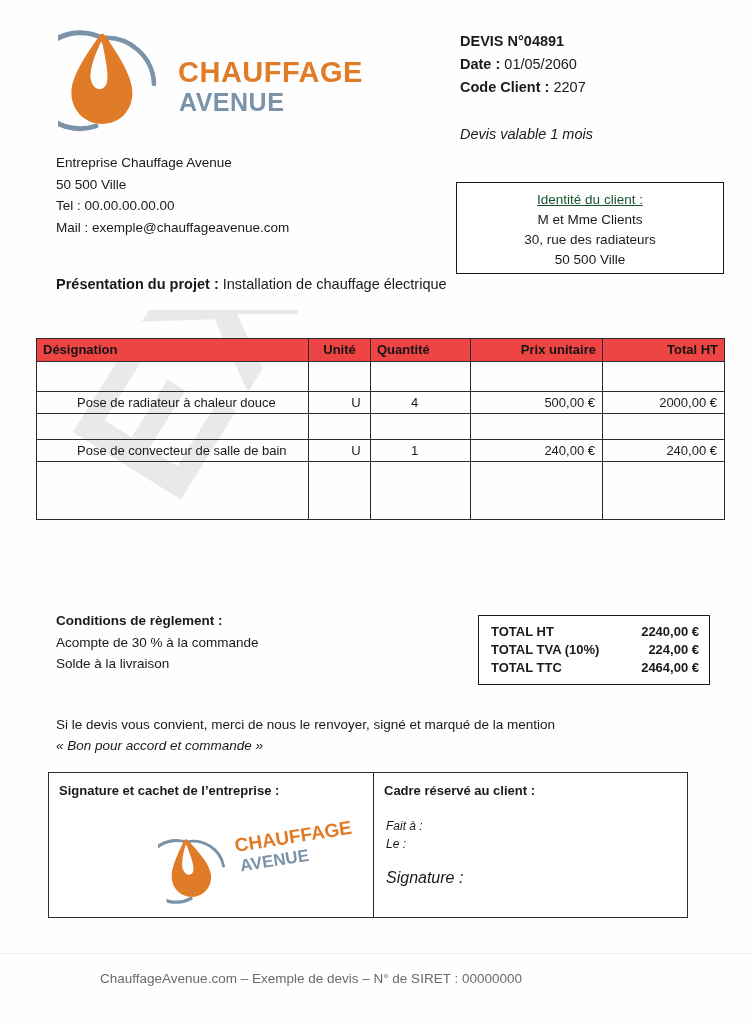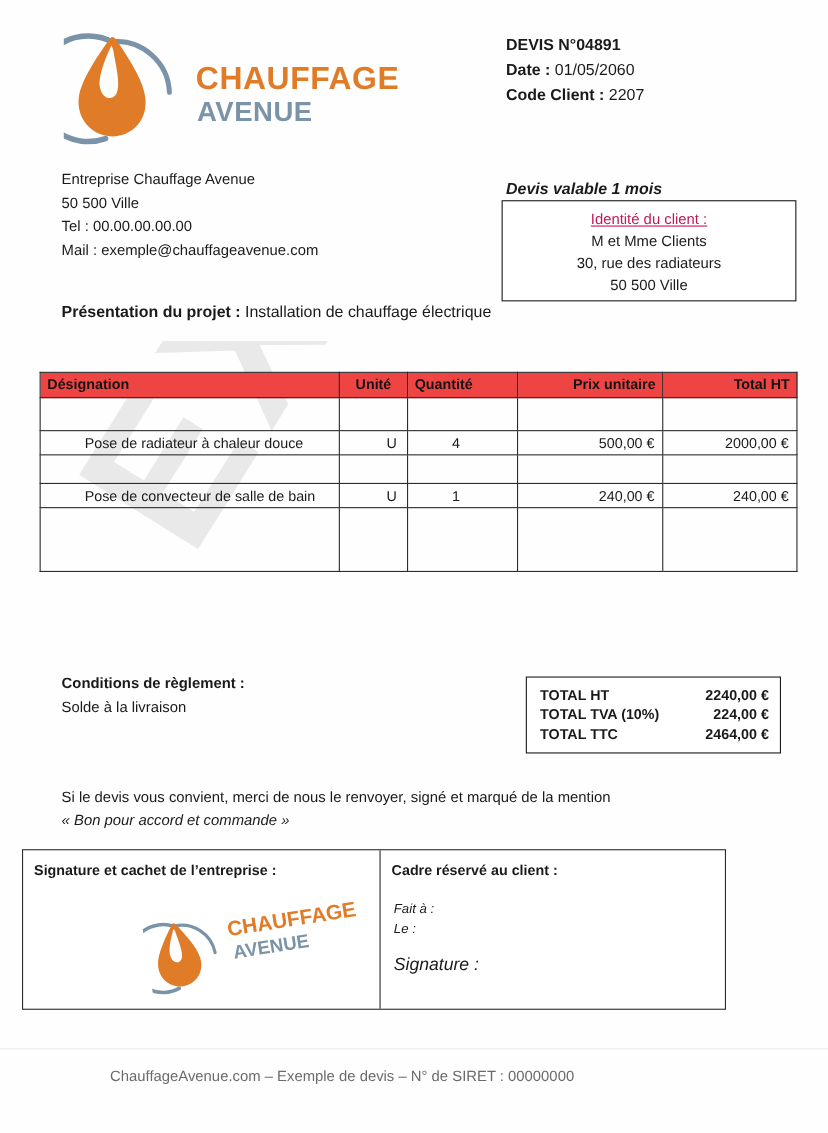--- a/index.html
+++ b/index.html
@@ -67,21 +67,21 @@
   #devis-block {
     position: absolute; left: 460px; top: 30px;
     z-index: 2;
     font-size: 14.5px; line-height: 23px;
   }
   #devis-block .lbl { font-weight: 700; }
   #devis-block .row { white-space: nowrap; }
   #validity {
     position: absolute; left: 460px; top: 126px;
     z-index: 2;
-    font-size: 14.5px; font-weight: 700; font-style: italic; margin-top: 38px;
+    font-size: 14.5px; font-weight: 400; font-style: italic;
   }
 
   
   #company {
     position: absolute; left: 56px; top: 152px;
     z-index: 2;
     font-size: 13.5px; line-height: 21.5px;
   }
 
   
@@ -89,21 +89,21 @@
     position: absolute; left: 456px; top: 182px;
     width: 268px; height: 92px;
     border: 1.4px solid #1a1a1a;
     background: rgba(255,255,255,0.82);
     z-index: 2;
     text-align: center;
     font-size: 13.5px; line-height: 20px;
     padding-top: 7px;
   }
   #client-box .ttl {
-    color: #be185d;
+    color: #14532d;
     text-decoration: underline;
     font-size: 13.5px;
   }
 
   
   #project {
     position: absolute; left: 56px; top: 276px;
     z-index: 2;
     font-size: 14.5px;
   }
@@ -170,21 +170,21 @@
   #mention {
     position: absolute; left: 56px; top: 714px;
     z-index: 2;
     font-size: 13.5px; line-height: 21px;
     width: 600px;
   }
   #mention .q { font-style: italic; }
 
   
   #sign-wrap {
-    position: absolute; left: 20px; top: 772px;
+    position: absolute; left: 48px; top: 772px;
     width: 640px; height: 146px;
     z-index: 2;
     display: flex;
     border: 1.4px solid #2b2b2b;
     background: rgba(255,255,255,0.6);
   }
   #sign-left {
     width: 325px;
     border-right: 1.4px solid #2b2b2b;
     position: relative;
@@ -338,20 +338,21 @@
         <td class="c-unite"></td>
         <td class="c-qte"></td>
         <td class="c-pu"></td>
         <td class="c-tot"></td>
       </tr>
     </tbody>
   </table>
 
   <div id="conditions">
     <div class="ttl">Conditions de règlement :</div>
+    <div>Acompte de 30 % à la commande</div>
     <div>Solde à la livraison</div>
   </div>
 
   <div id="totals">
     <table>
       <tbody>
           <tr>
         <td>TOTAL HT</td>
         <td class="v">2240,00 €</td>
       </tr>

